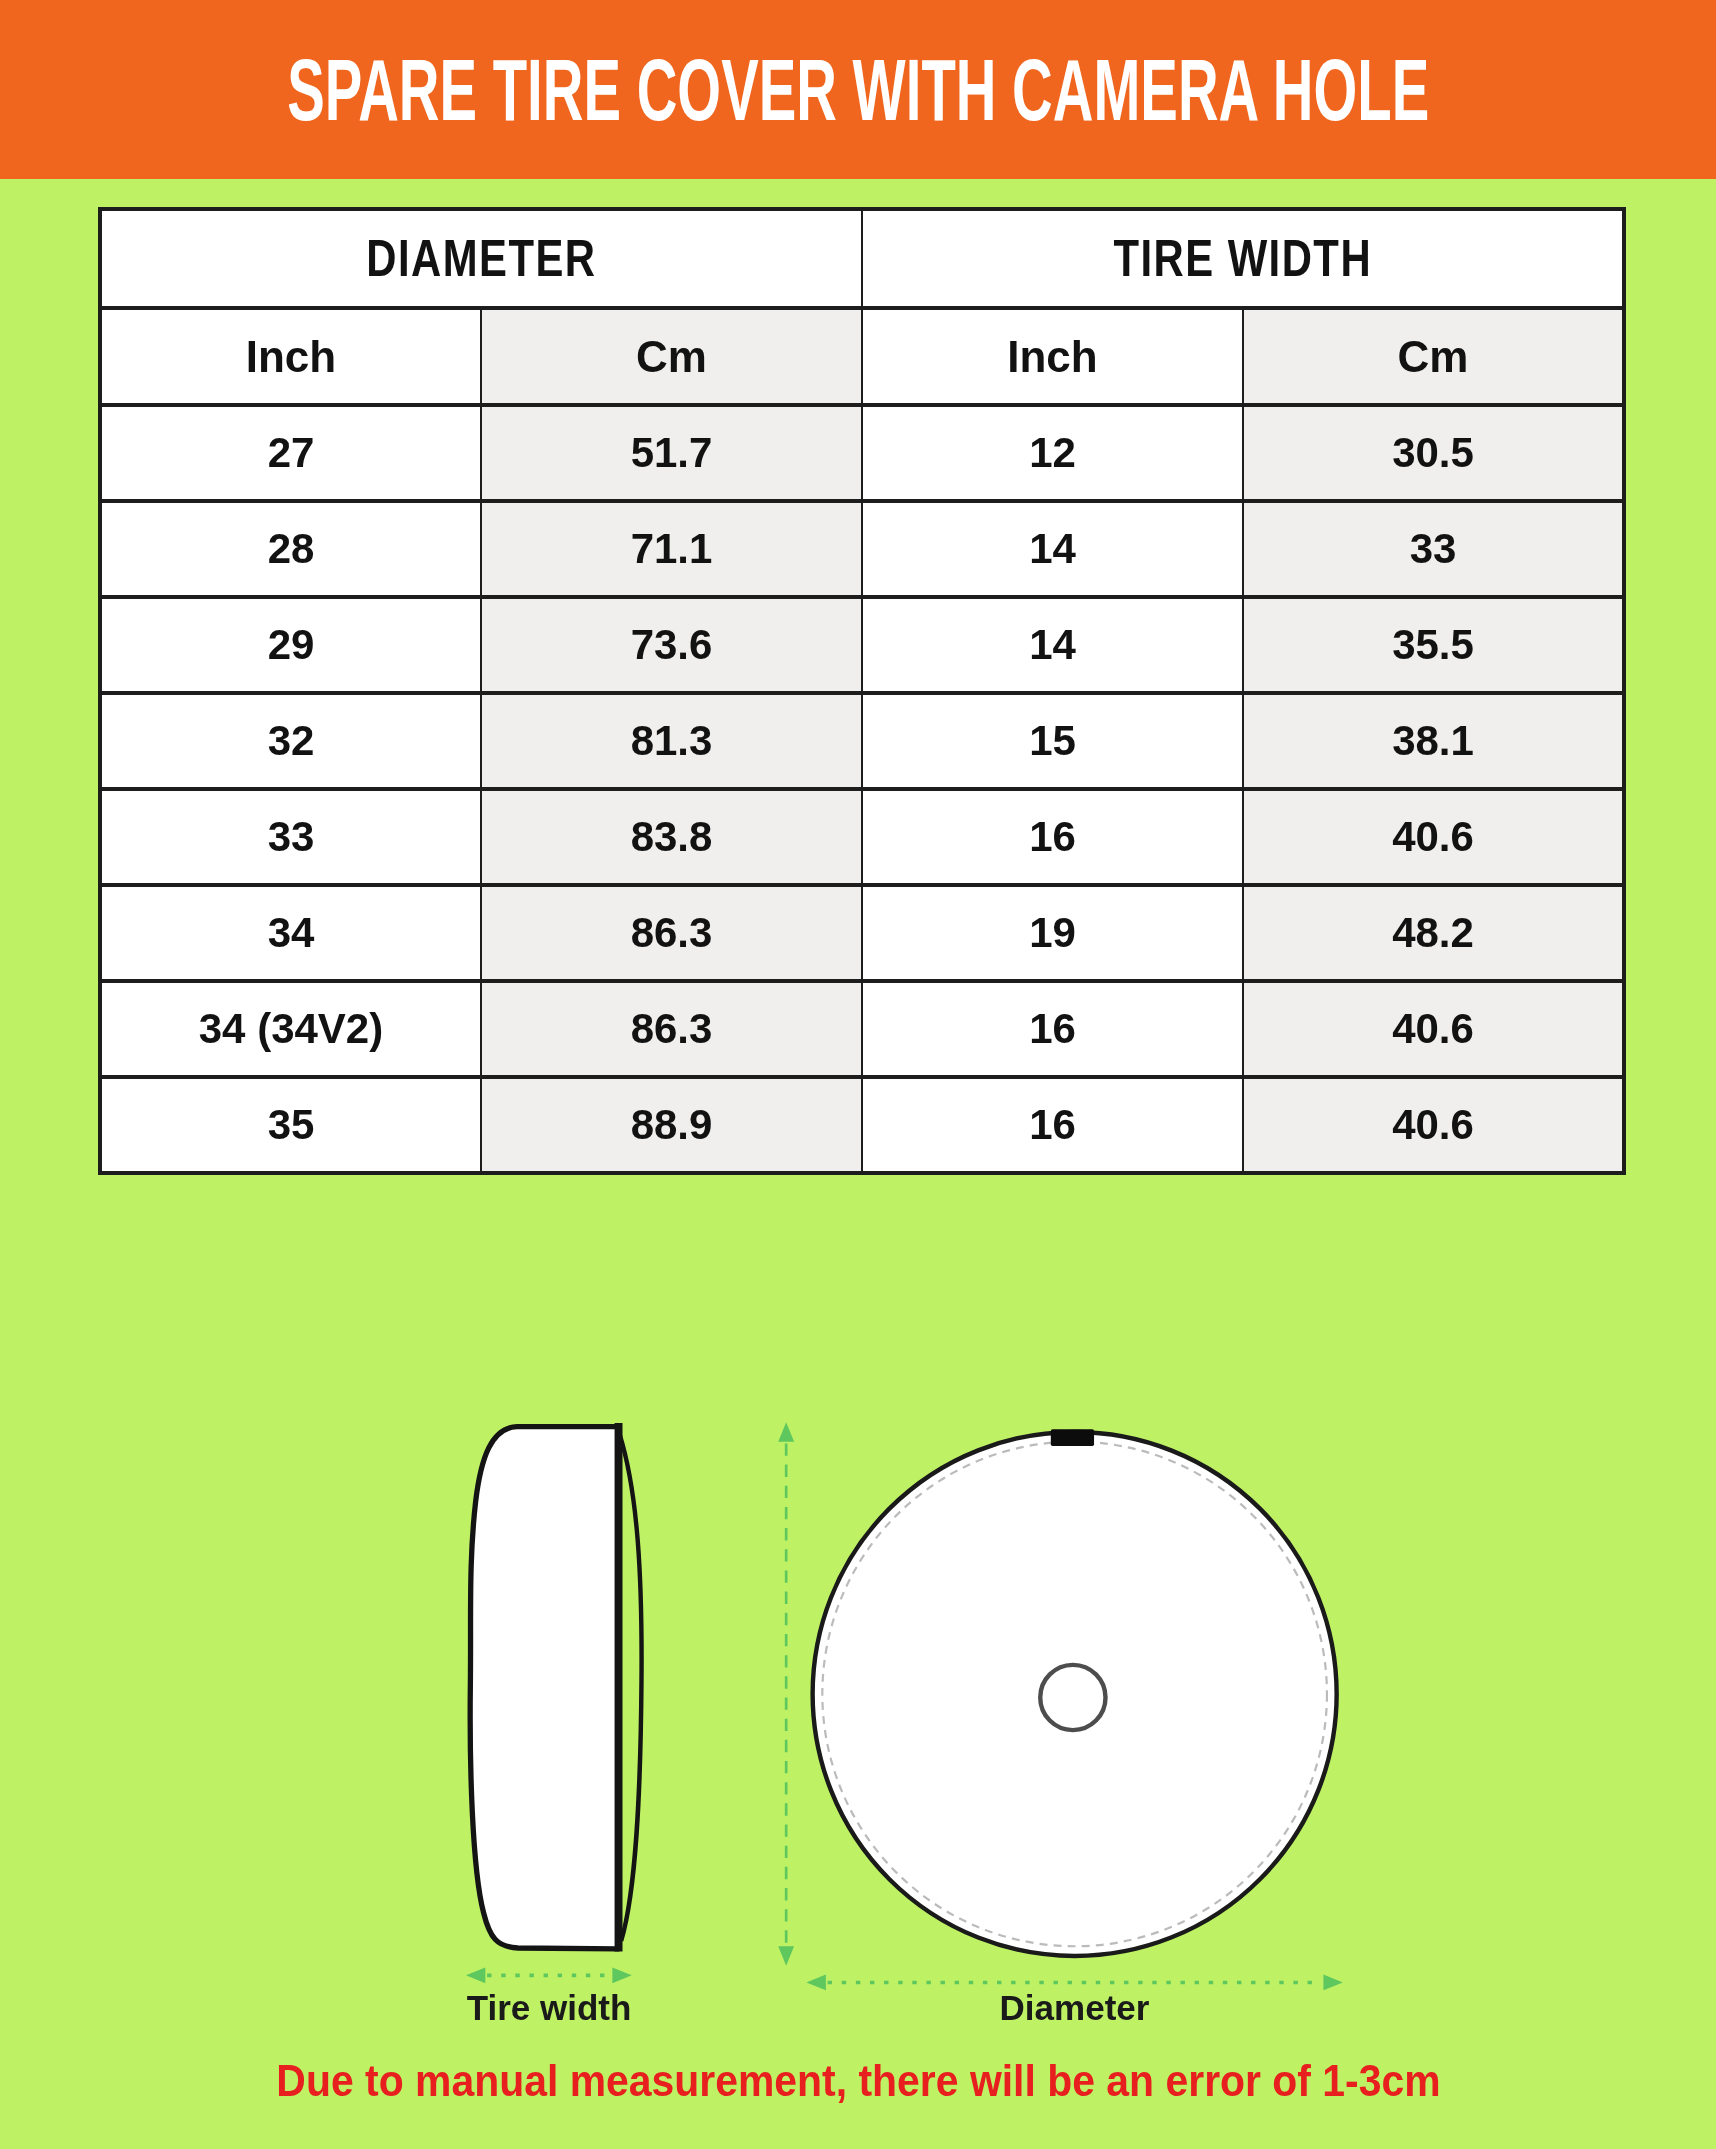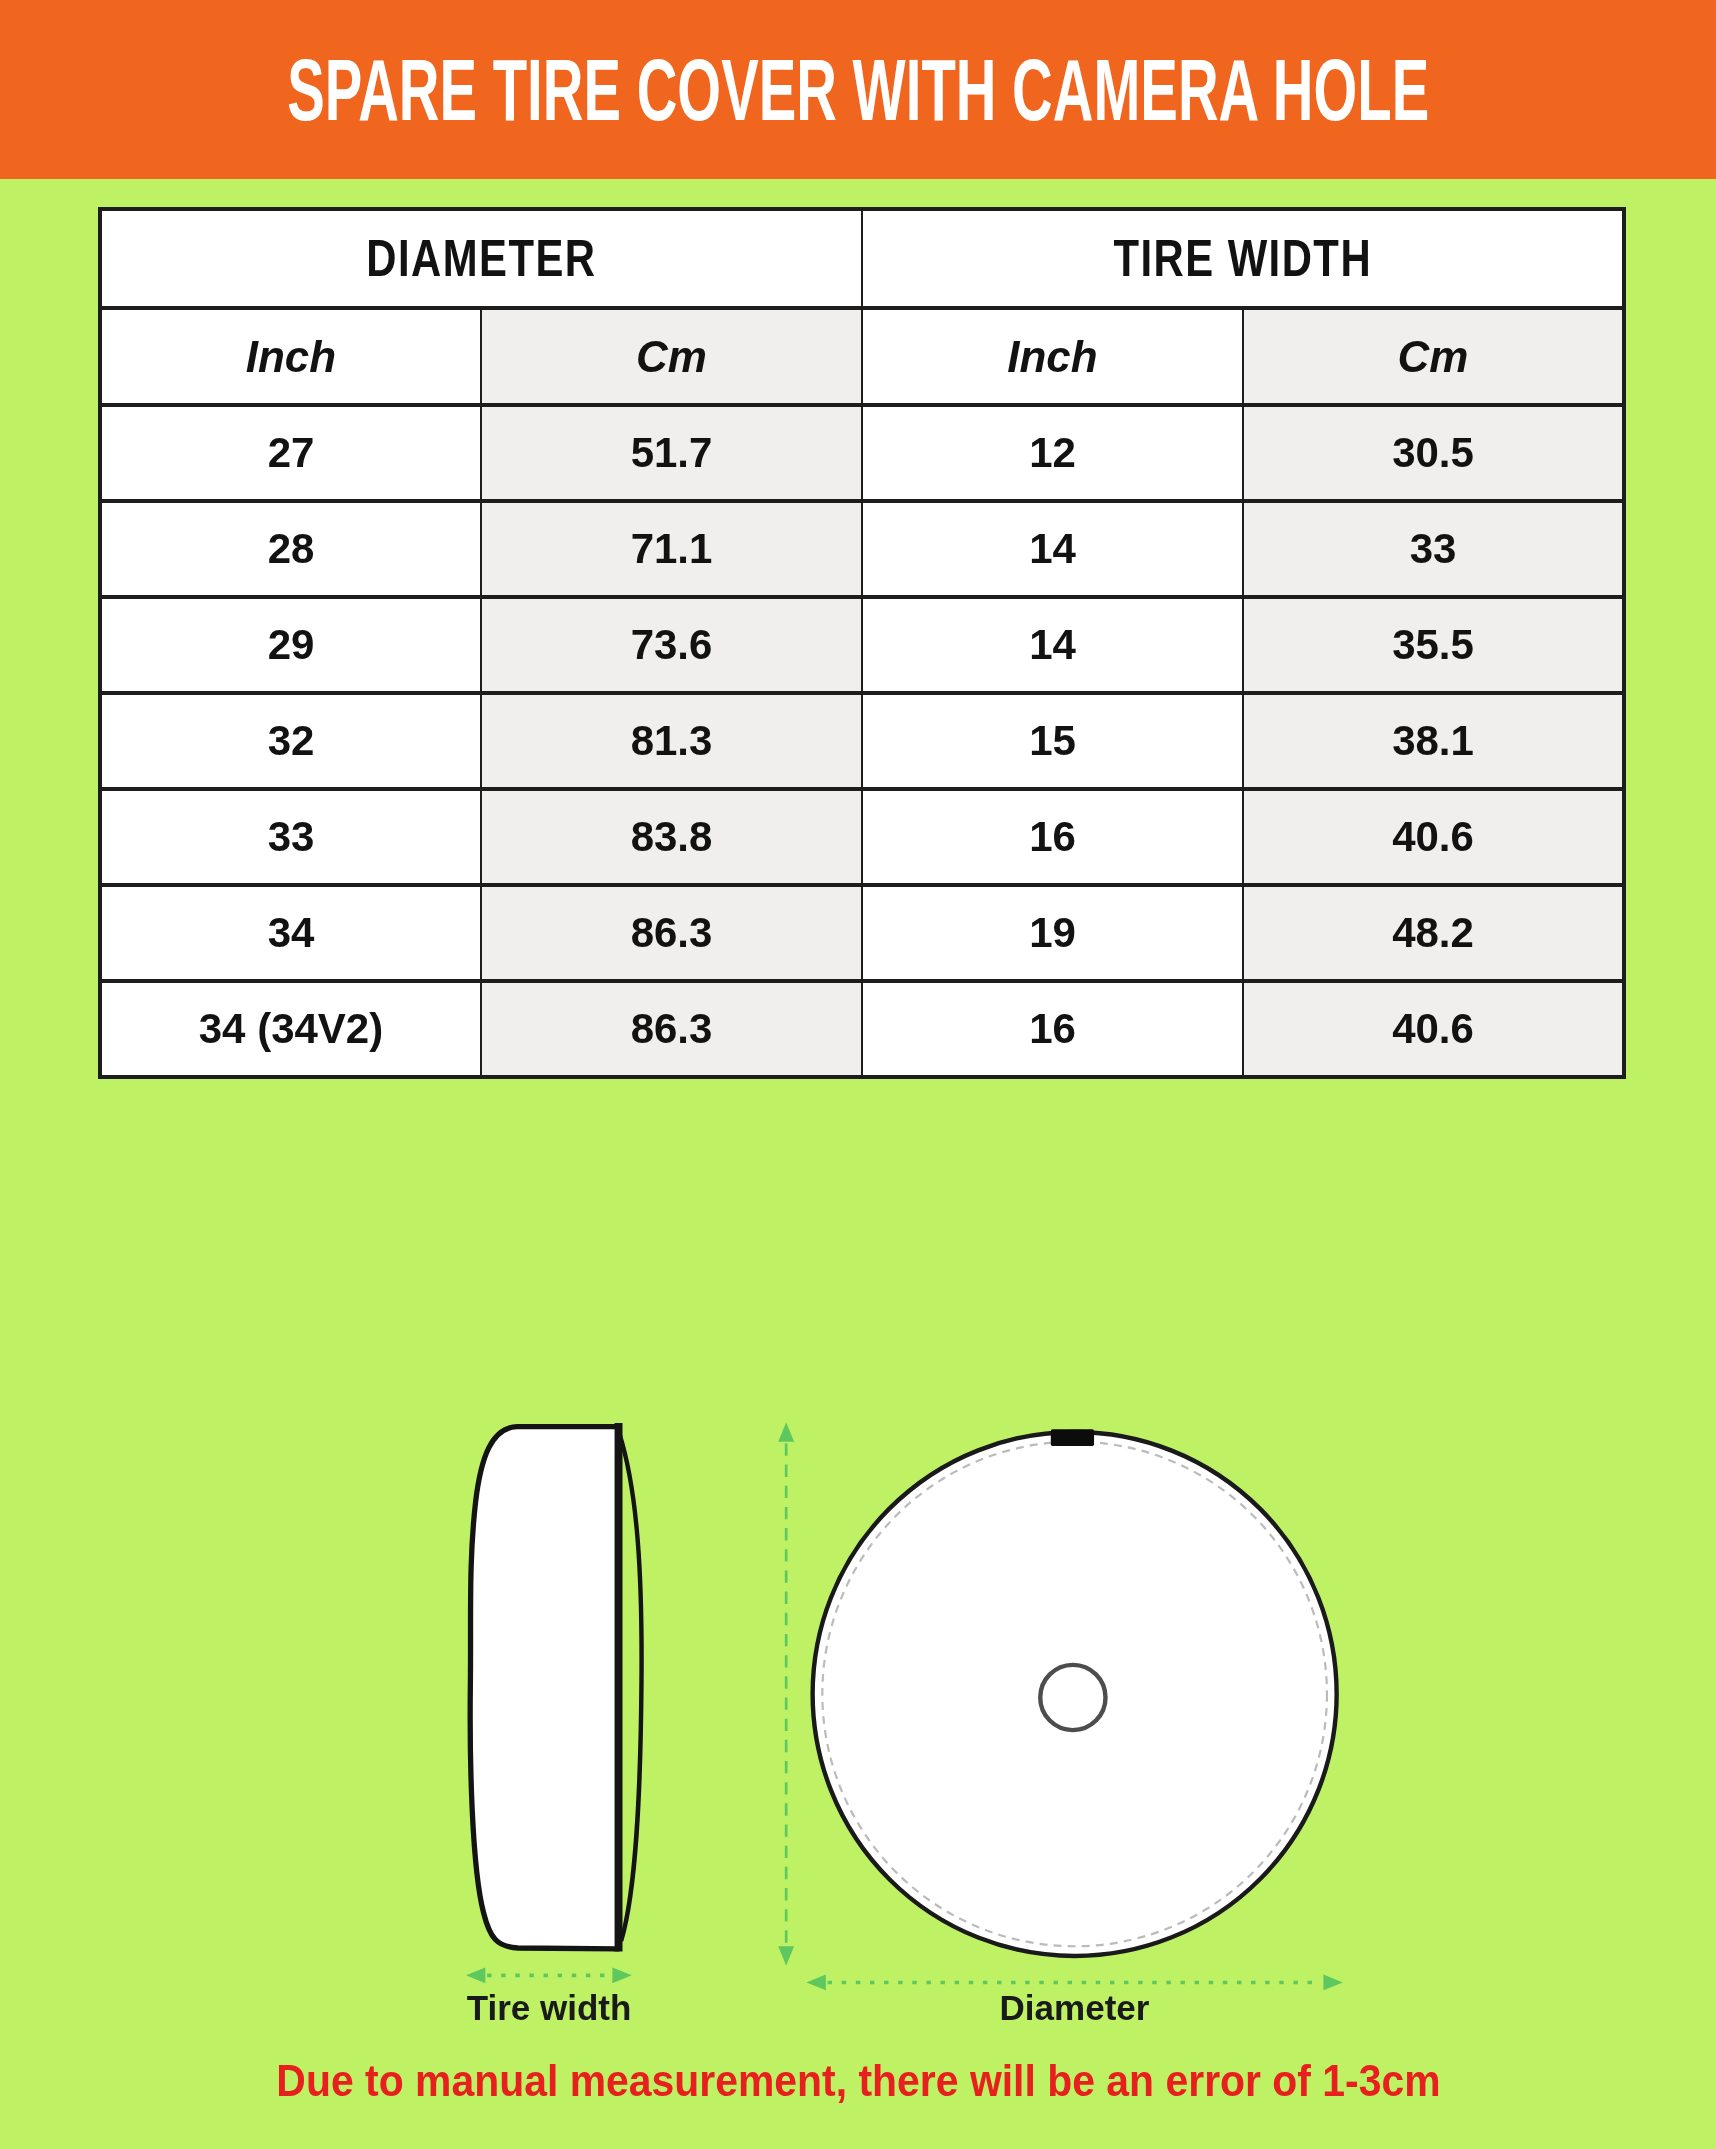--- a/index.html
+++ b/index.html
@@ -26,21 +26,21 @@
     border-collapse:collapse; table-layout:fixed; background:#ffffff;
     color:#121212;
   }
   .size-table col { width:25%; }
   .size-table th, .size-table td {
     border:2.6px solid #1d1d1d; border-top-width:4.4px; border-bottom-width:4.4px;
     text-align:center; vertical-align:middle; font-weight:bold; padding:0;
   }
   .size-table { border:4.4px solid #1d1d1d; }
   tr.group-row  { height:99px; }
-  tr.sub-row    { height:97px;font-style:italic; }
+  tr.sub-row    { height:97px; }
   tr.data-row   { height:96px; }
   .group-label { display:inline-block; font-size:51px; letter-spacing:1.8px;
                  transform:scaleX(0.82); transform-origin:center; white-space:nowrap; }
   .sub-row th  { font-size:44px; }
   .data-row td { font-size:42px; }
   .shaded      { background:#f0efed; }
 
   
   .diagram { position:absolute; left:0; top:1394px; width:1717px; height:644px; }
   .dim-label {
@@ -123,20 +123,26 @@
       <td class="shaded">86.3</td>
       <td>19</td>
       <td class="shaded">48.2</td>
     </tr>
     <tr class="data-row">
       <td>34 (34V2)</td>
       <td class="shaded">86.3</td>
       <td>16</td>
       <td class="shaded">40.6</td>
     </tr>
+    <tr class="data-row">
+      <td>35</td>
+      <td class="shaded">88.9</td>
+      <td>16</td>
+      <td class="shaded">40.6</td>
+    </tr>
   </tbody>
     </table>
 
   <svg class="diagram" viewBox="0 1580 1946 730">
 
     <path d="M 700 1617 L 586 1617 C 557 1618 545 1652 539 1702
              C 531 1772 534 1832 533 1912
              C 532 2000 535 2118 548 2168
              C 555 2196 563 2207 587 2208 L 700 2209 Z" fill="#ffffff" stroke="#141414" stroke-width="6" stroke-linejoin="round"></path>
     <path d="M 702 1625 C 723 1692 728 1788 727 1906

